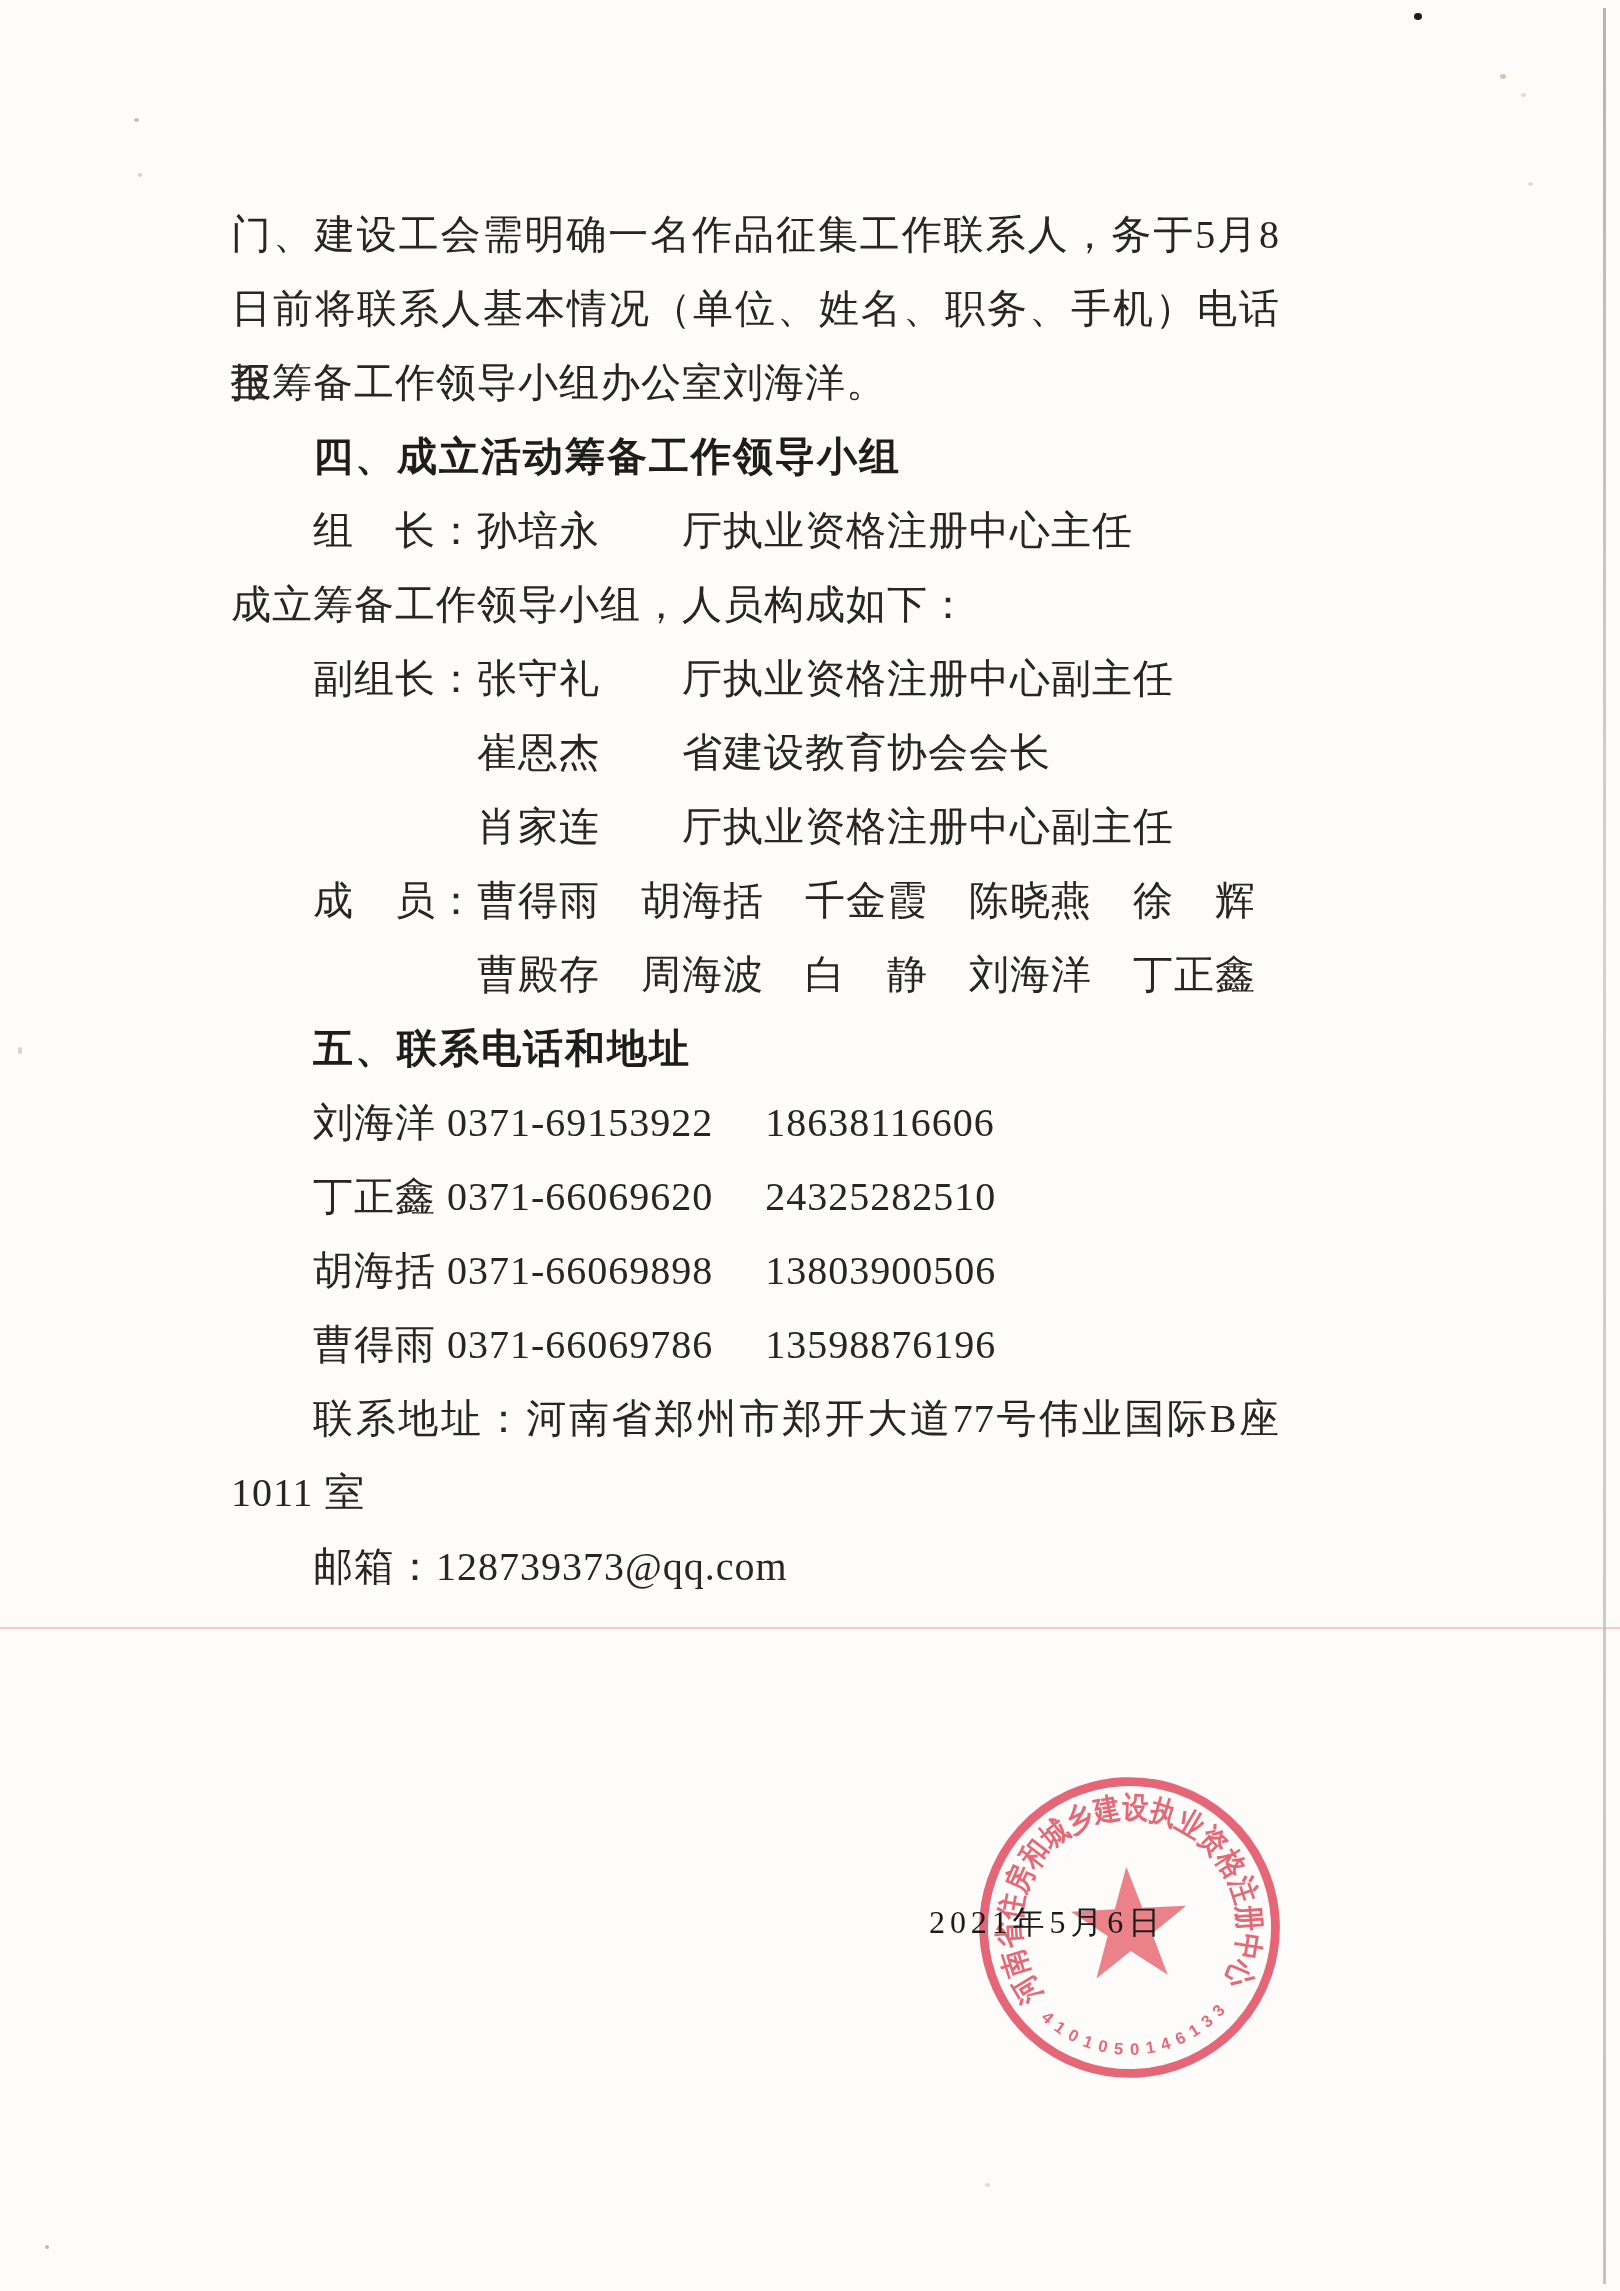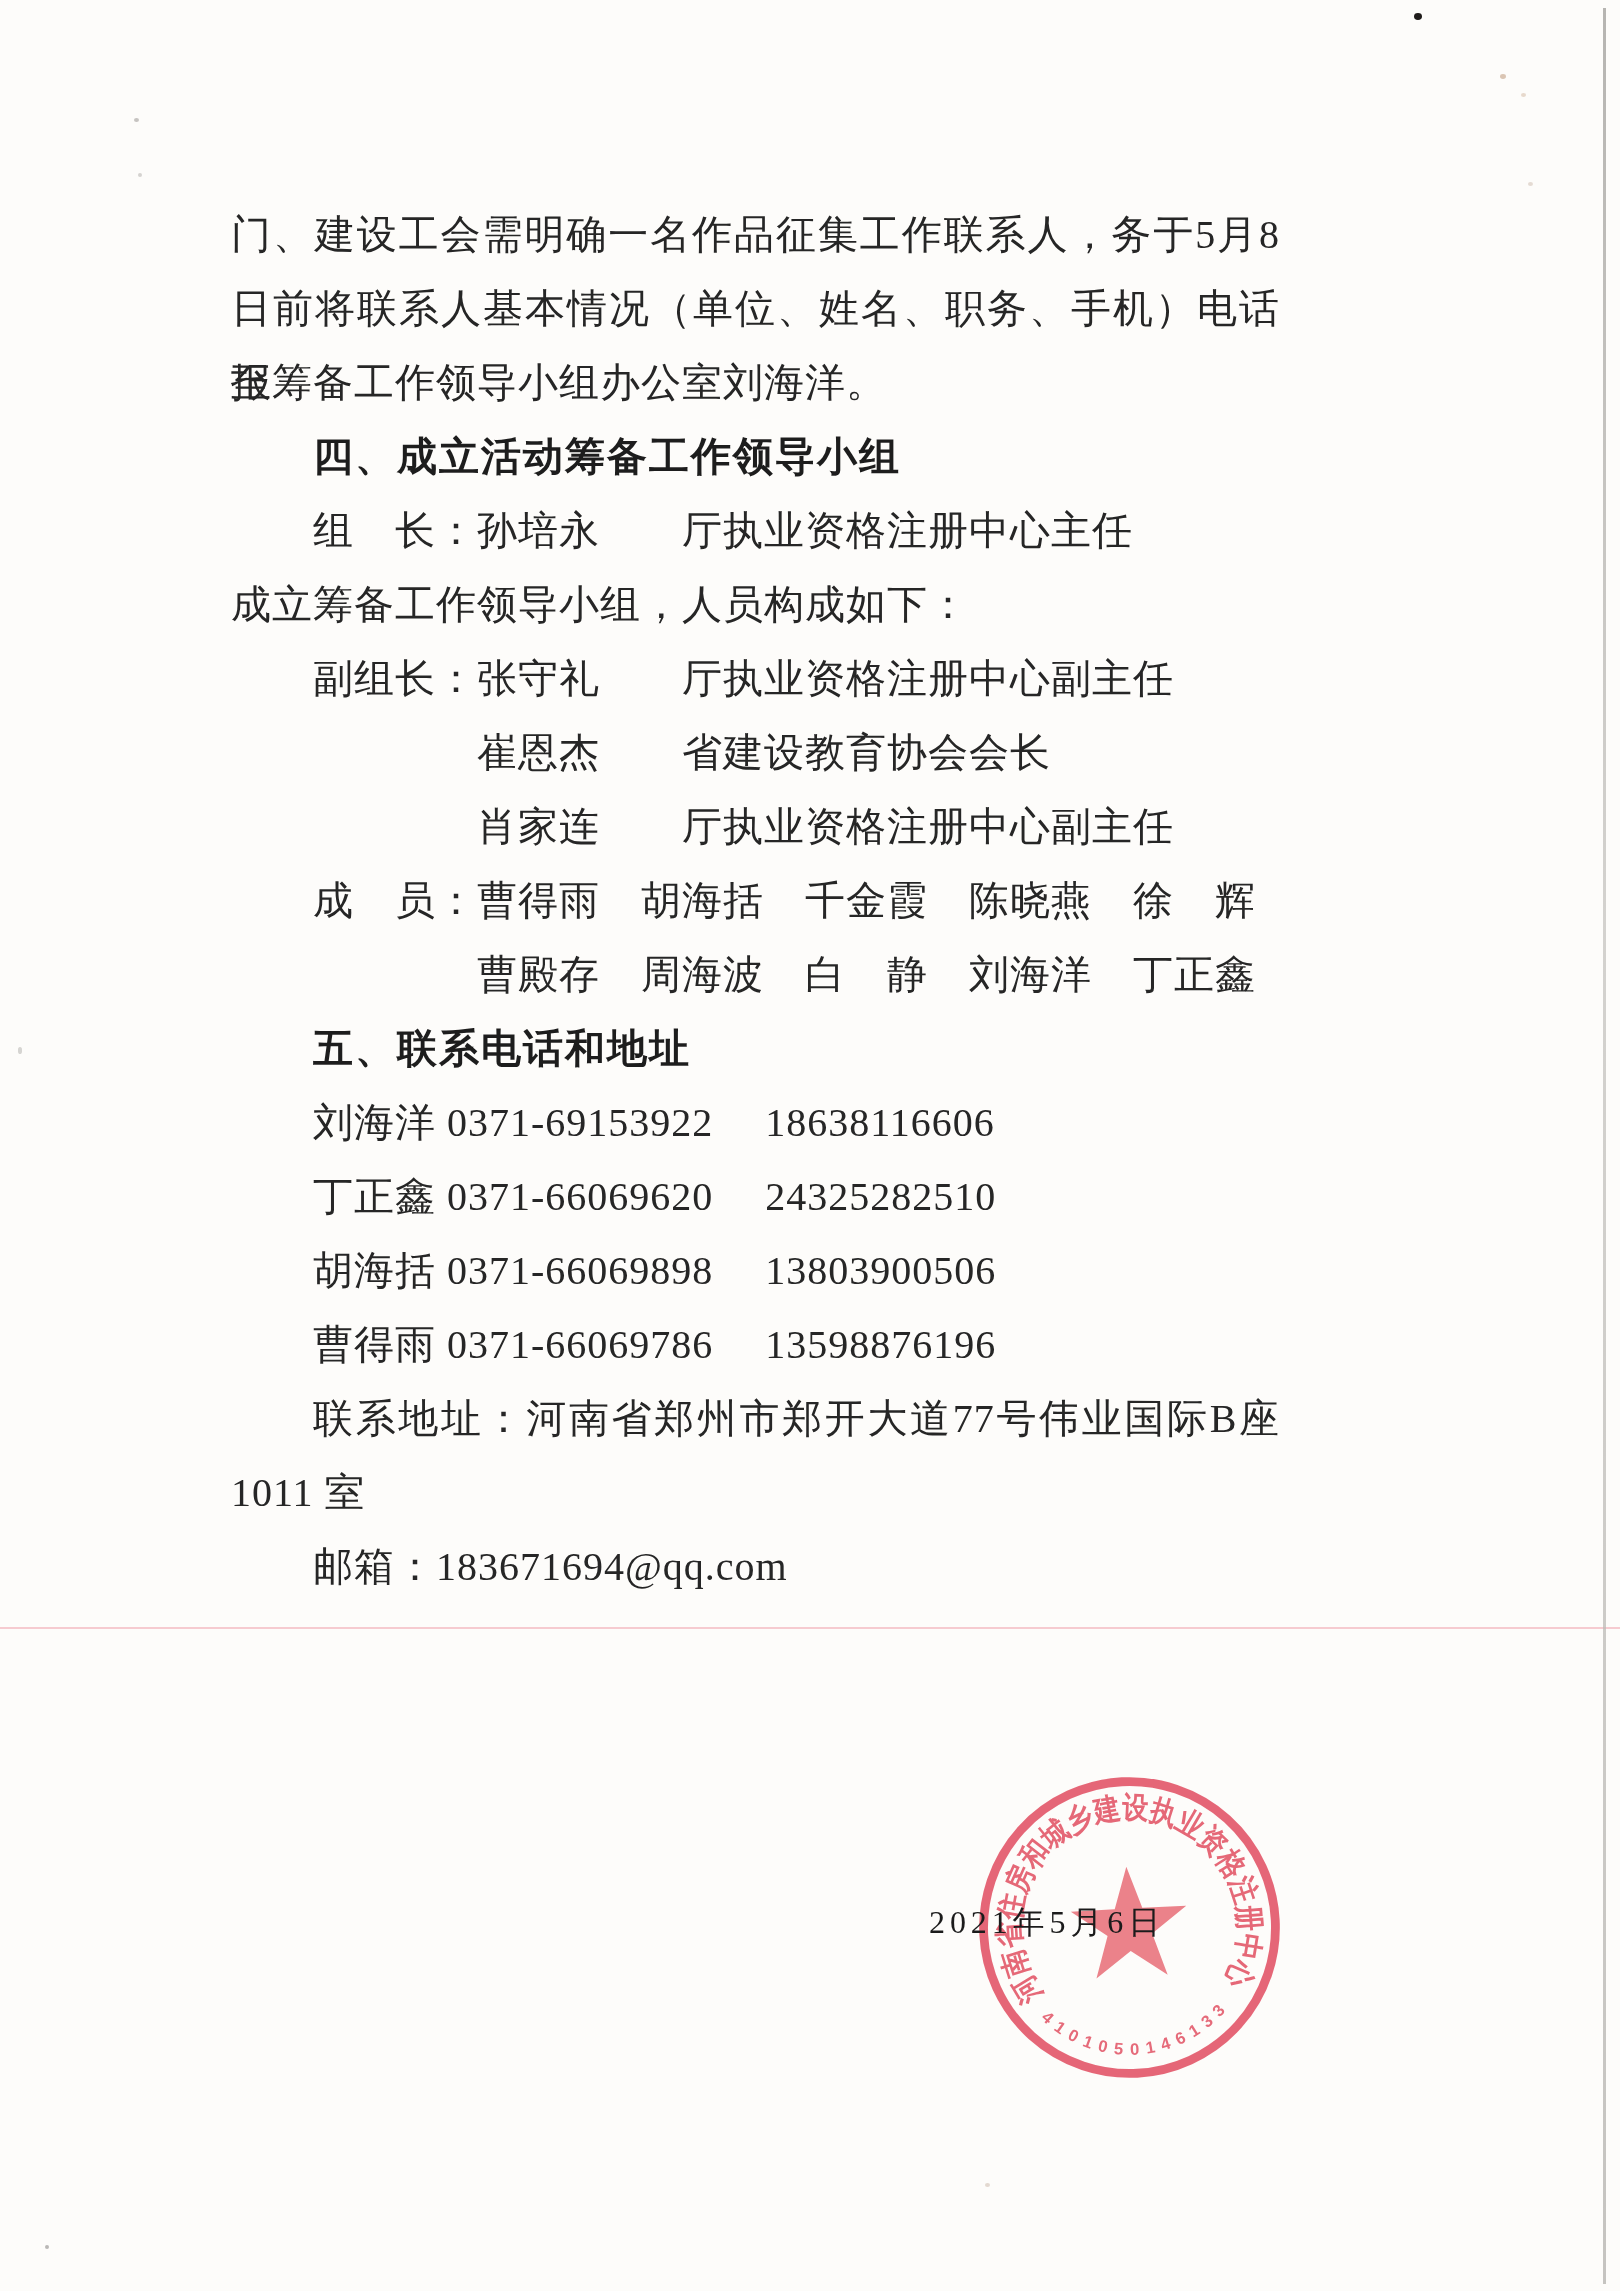--- a/index.html
+++ b/index.html
@@ -69,21 +69,21 @@
   <div class="line ind">　　　　肖家连　　厅执业资格注册中心副主任</div>
   <div class="line ind">成　员：曹得雨　胡海括　千金霞　陈晓燕　徐　辉</div>
   <div class="line ind">　　　　曹殿存　周海波　白　静　刘海洋　丁正鑫</div>
   <div class="line ind bold">五、联系电话和地址</div>
   <div class="line ind">刘海洋 0371-69153922　 18638116606</div>
   <div class="line ind">丁正鑫 0371-66069620　 24325282510</div>
   <div class="line ind">胡海括 0371-66069898　 13803900506</div>
   <div class="line ind">曹得雨 0371-66069786　 13598876196</div>
   <div class="line ind just">联系地址：河南省郑州市郑开大道77号伟业国际B座</div>
   <div class="line">1011 室</div>
-  <div class="line ind">邮箱：183671694@qq.com</div>
+  <div class="line ind">邮箱：128739373@qq.com</div>
 </div>
 
 <div class="date">2021年5月6日</div>
 
 <svg class="seal" viewBox="0 0 340 340">
   <g transform="rotate(-3 170 170)" fill="none">
     <circle cx="170" cy="170" r="149" stroke="#e2455a" stroke-width="9" opacity="0.93"></circle>
     <path id="sealTextArc" d="M 78.3 234.3 A 112 112 0 1 1 261.7 234.3" fill="none"></path>
     <path id="sealCodeArc" d="M 70.4 253.6 A 130 130 0 0 0 269.6 253.6" fill="none"></path>
     <text font-size="31" fill="#e2455a" opacity="0.92" font-family="Liberation Sans, DejaVu Sans, sans-serif" font-weight="600">

